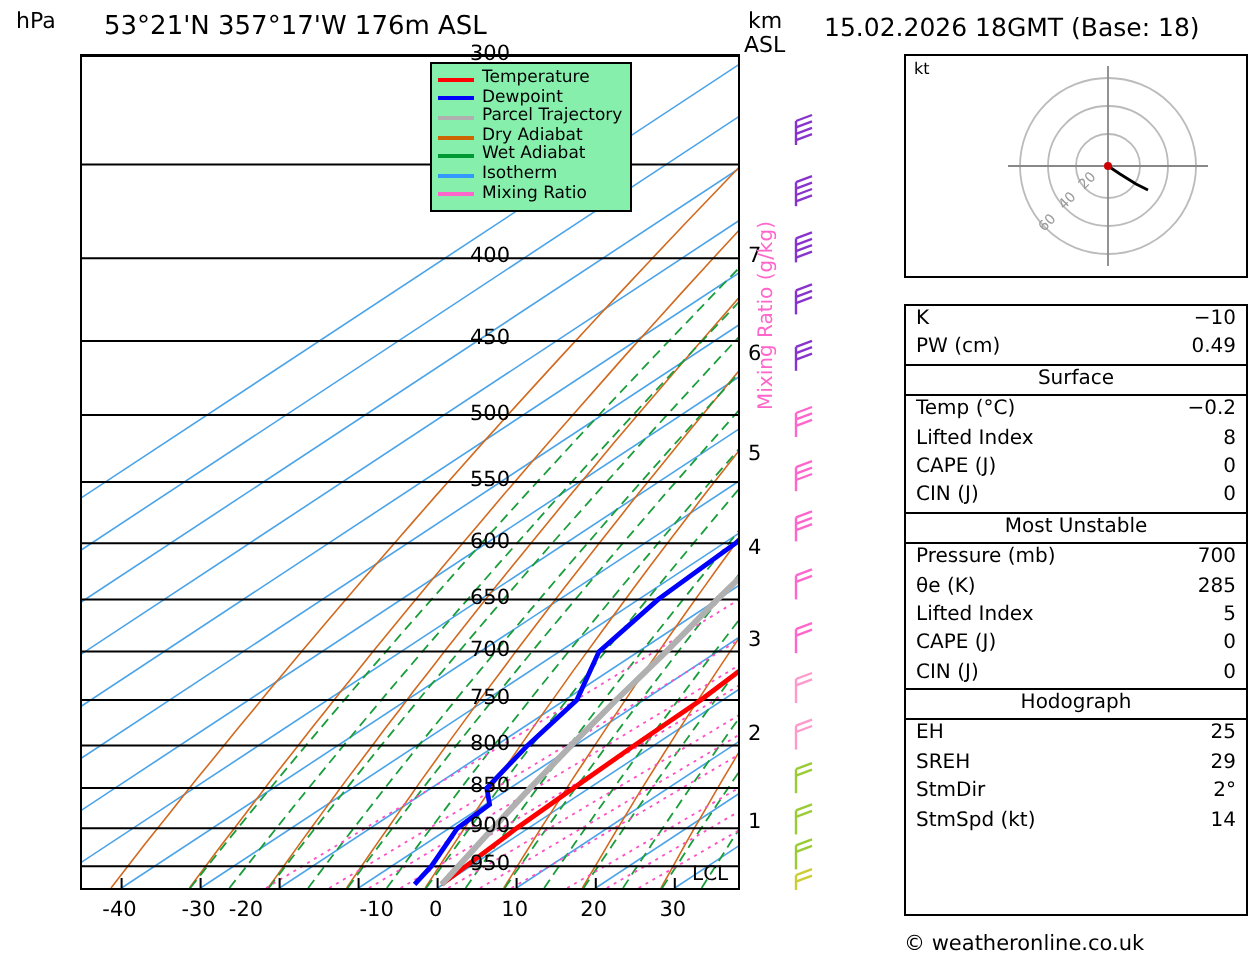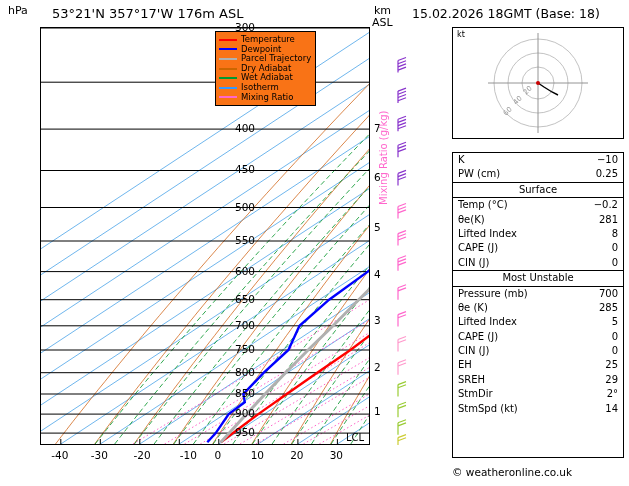--- a/index.html
+++ b/index.html
@@ -17,29 +17,29 @@
   .plot{position:absolute;left:40px;top:27px;width:330px;height:418px;border:1px solid #000;box-sizing:border-box;overflow:hidden;background:#fff;}
   .plot svg{position:absolute;left:0;top:0;}
 
   .ylab{position:absolute;right:374px;font-size:10.5px;color:#000;text-align:right;width:34px;}
   .xlab{position:absolute;font-size:10.5px;color:#000;text-align:center;width:30px;top:449px;}
   .kmlab{position:absolute;left:374px;font-size:10.5px;color:#000;}
 
   .xaxis-title{position:absolute;left:110px;top:466px;font-size:11px;color:#000;}
 
   
-  .legend{position:absolute;left:215px;top:31px;background:#f97316;border:1px solid #000;padding:3px 4px 3px 3px;font-size:8.5px;line-height:9.6px;}
+  .legend{position:absolute;left:215px;top:31px;background:#86efac;border:1px solid #000;padding:3px 4px 3px 3px;font-size:8.5px;line-height:9.6px;}
   .legend div{display:flex;align-items:center;height:9.6px;}
   .legend i{display:inline-block;width:18px;height:0;border-top-width:2px;border-top-style:solid;margin-right:4px;}
 
   .mixlabel{position:absolute;left:378px;top:205px;font-size:10px;color:#ff66cc;transform:rotate(-90deg);transform-origin:left top;white-space:nowrap;}
   .lcl{position:absolute;left:346px;top:432px;font-size:10px;color:#000;}
 
   
-  .hodo{position:absolute;left:452px;top:27px;width:172px;height:112px;border:1px solid #000;background:#fff;box-sizing:border-box;}
+  .hodo{position:absolute;left:452px;top:27px;width:172px;height:112px;border:1px solid #000;background:#fff;box-sizing:border-box;padding-left:16px;}
   .hodo .kt{position:absolute;left:4px;top:2px;font-size:8px;color:#000;}
 
   
   .tbl{position:absolute;left:452px;top:152px;width:172px;height:306px;border:1px solid #000;box-sizing:border-box;font-size:10px;background:#fff;}
   .trow{display:flex;justify-content:space-between;padding:0 5px;height:14.4px;line-height:14.4px;}
   .trow .k{white-space:nowrap;}
   .trow .v{white-space:nowrap;}
   .sect{text-align:center;border-top:1px solid #000;border-bottom:1px solid #000;height:14.4px;line-height:14.4px;font-size:10px;}
 
   .credit{position:absolute;left:452px;top:466px;font-size:10.5px;color:#000;}
@@ -182,21 +182,21 @@
       <div class="ylab" style="top: 343.003px;">750</div>
       <div class="ylab" style="top: 365.683px;">800</div>
       <div class="ylab" style="top: 386.987px;">850</div>
       <div class="ylab" style="top: 407.074px;">900</div>
       <div class="ylab" style="top: 426.074px;">950</div>
     </div>
 
   <div id="xlabels">
       <div class="xlab" style="left: 44.759px;">-40</div>
       <div class="xlab" style="left: 84.2771px;">-30</div>
-      <div class="xlab" style="left: 127px;">-20</div>
+      <div class="xlab" style="left: 108px;">-20</div>
       <div class="xlab" style="left: 163.313px; margin-left: 10px;">-10</div>
       <div class="xlab" style="left: 202.831px;">0</div>
       <div class="xlab" style="left: 242.349px;">10</div>
       <div class="xlab" style="left: 281.867px;">20</div>
       <div class="xlab" style="left: 321.386px;">30</div>
     </div>
 
   <div id="kmlabels">
       <div class="kmlab" style="top: 122.097px;">7</div>
       <div class="kmlab" style="top: 171.212px;">6</div>
@@ -323,34 +323,30 @@
   </div>
 
   <div class="tbl">
     <div id="tbl-top">
         <div class="trow">
           <span class="k">K</span>
           <span class="v">−10</span>
         </div>
         <div class="trow">
           <span class="k">PW (cm)</span>
-          <span class="v">0.25</span>
+          <span class="v">0.49</span>
         </div>
       </div>
     <div class="sect">Surface</div>
     <div id="tbl-surface">
         <div class="trow">
           <span class="k">Temp (°C)</span>
           <span class="v">−0.2</span>
         </div>
         <div class="trow">
-          <span class="k">θe(K)</span>
-          <span class="v">281</span>
-        </div>
-        <div class="trow">
           <span class="k">Lifted Index</span>
           <span class="v">8</span>
         </div>
         <div class="trow">
           <span class="k">CAPE (J)</span>
           <span class="v">0</span>
         </div>
         <div class="trow">
           <span class="k">CIN (J)</span>
           <span class="v">0</span>
@@ -372,20 +368,21 @@
         </div>
         <div class="trow">
           <span class="k">CAPE (J)</span>
           <span class="v">0</span>
         </div>
         <div class="trow">
           <span class="k">CIN (J)</span>
           <span class="v">0</span>
         </div>
       </div>
+    <div class="sect">Hodograph</div>
     <div id="tbl-hodo">
         <div class="trow">
           <span class="k">EH</span>
           <span class="v">25</span>
         </div>
         <div class="trow">
           <span class="k">SREH</span>
           <span class="v">29</span>
         </div>
         <div class="trow">

